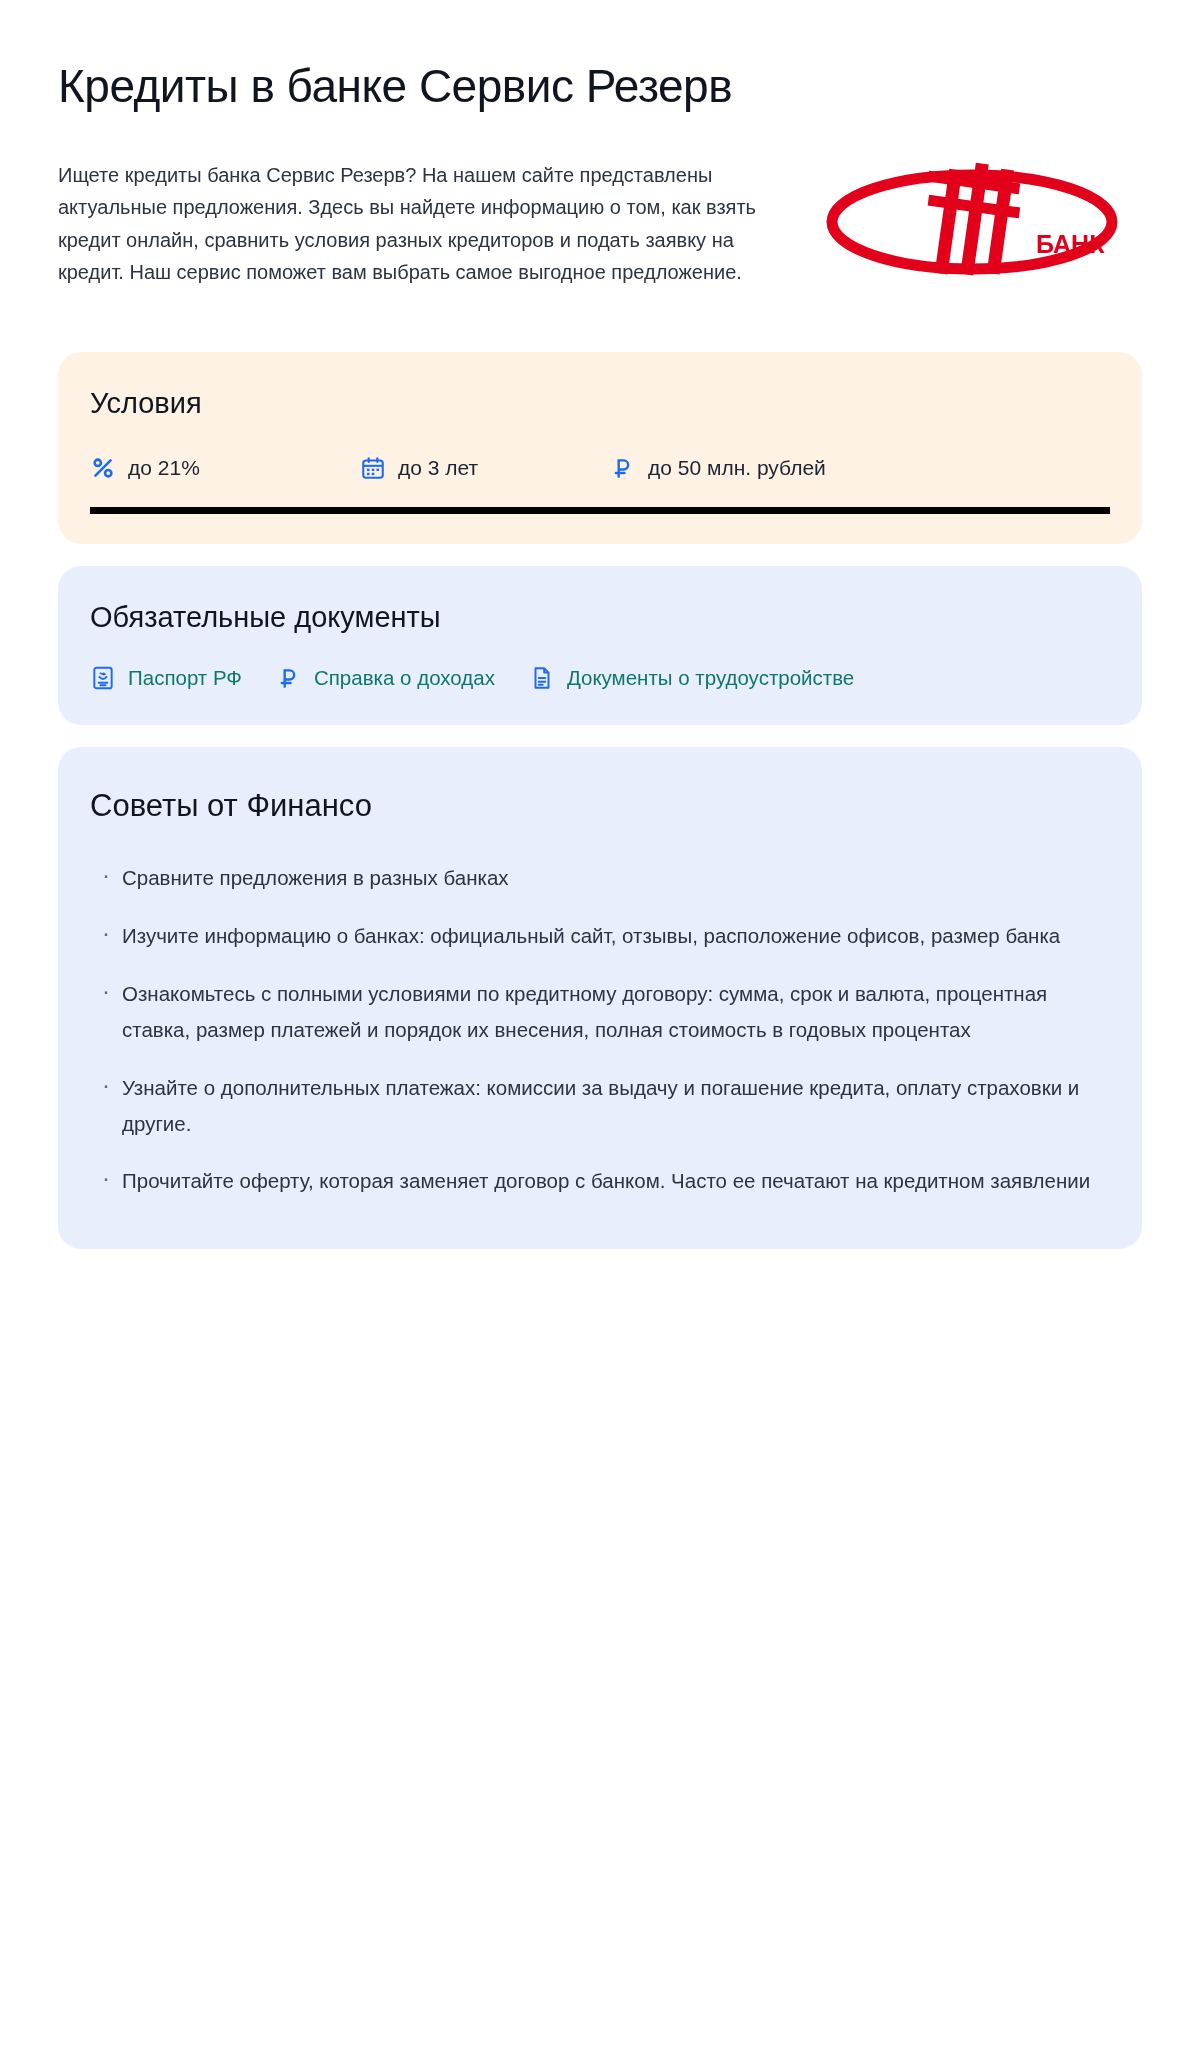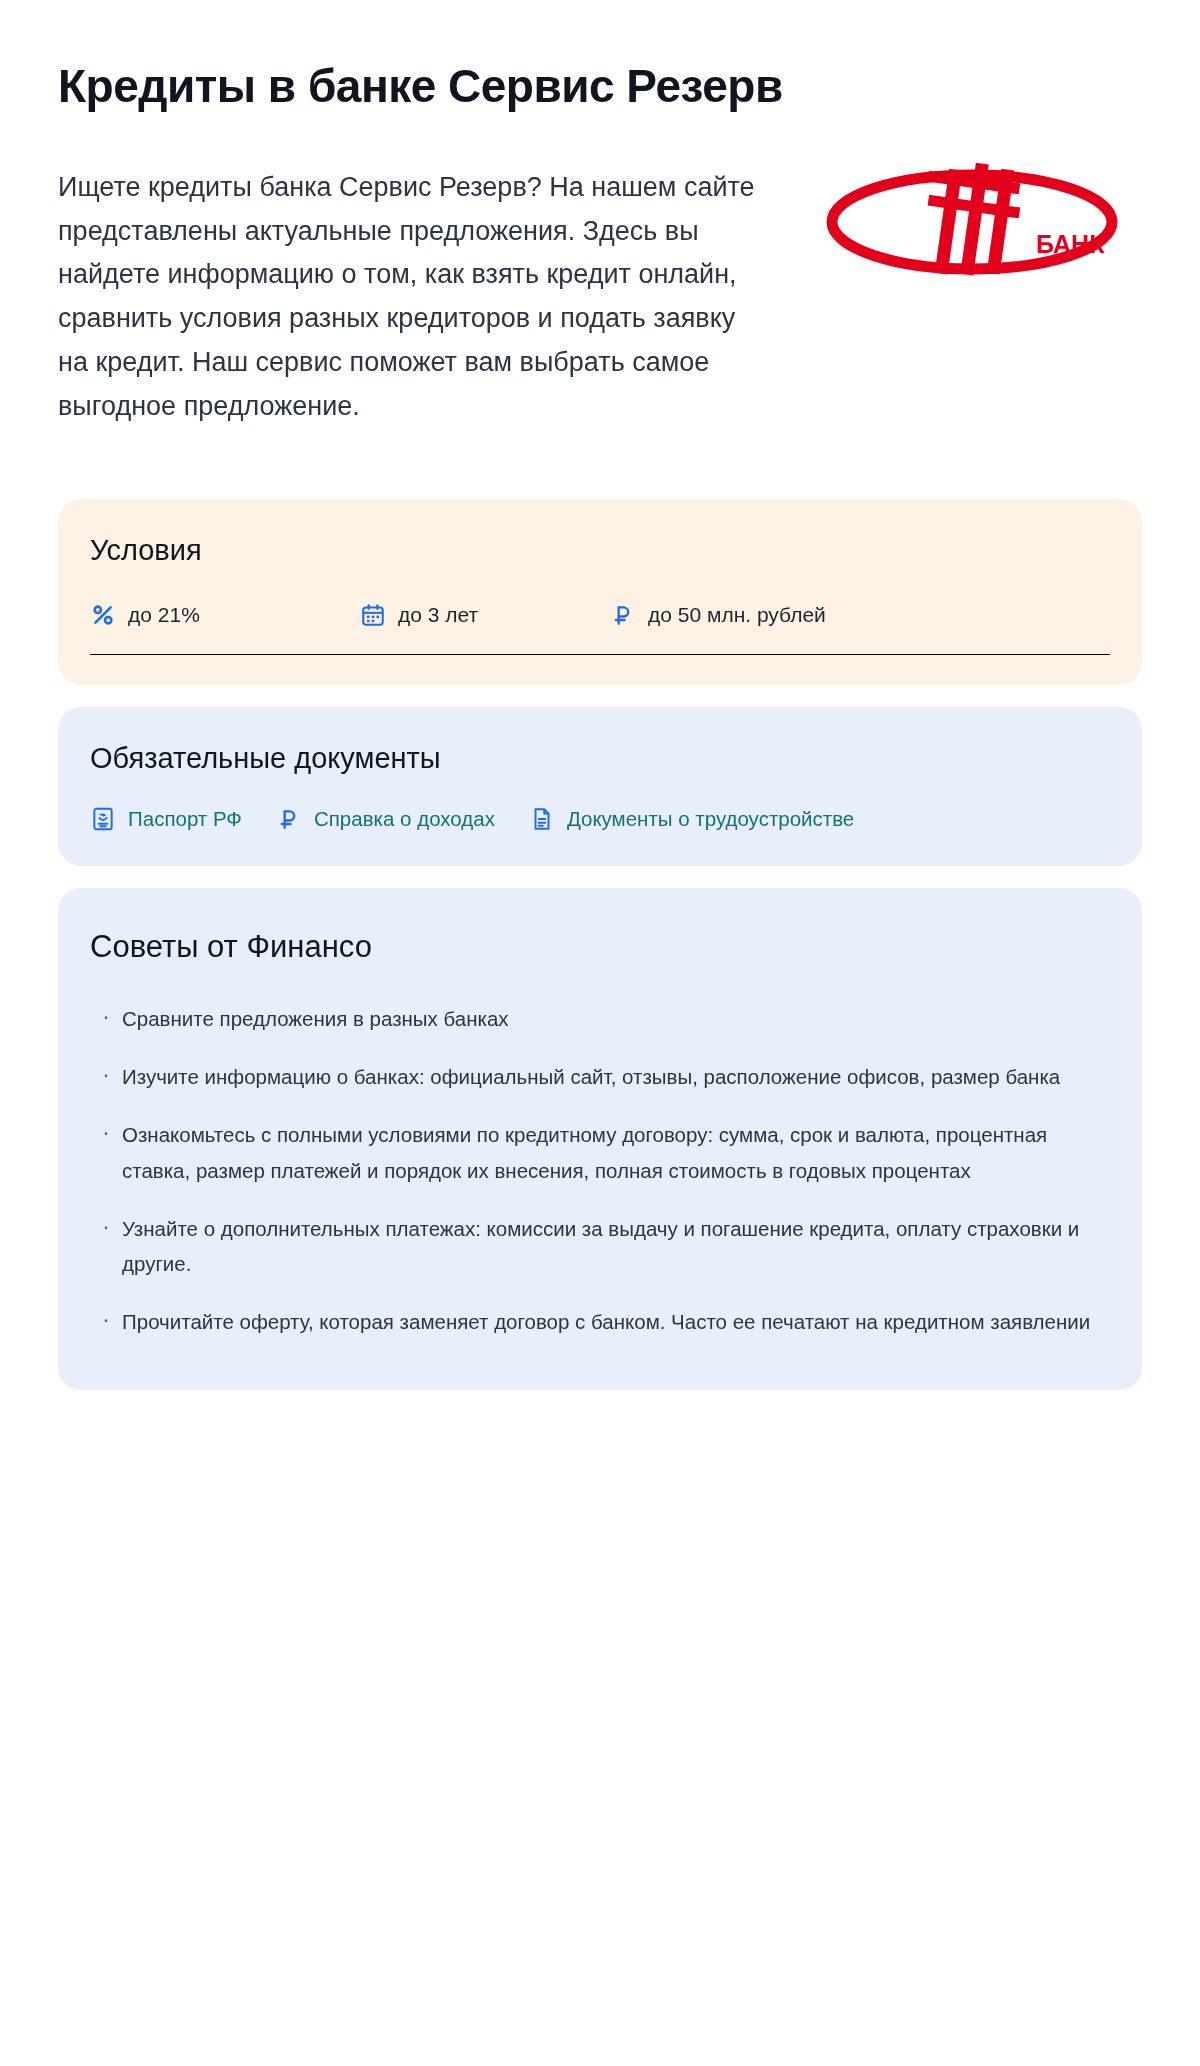--- a/index.html
+++ b/index.html
@@ -18,35 +18,35 @@
   .page {
     width: 1200px;
     min-height: 2066px;
     padding: 50px 58px 40px 58px;
     position: relative;
   }
 
   
   .page-title {
     font-size: 46px;
-    font-weight: 700;
+    font-weight: 400;
     letter-spacing: -0.5px;
     line-height: 1.15;
     margin: 10px 0 26px 0;
     color: #10151f;
   }
   .intro-row {
     display: flex;
     align-items: flex-start;
     justify-content: space-between;
     gap: 30px;
     margin-bottom: 44px;
   }
   .intro-text {
-    font-size: 27px;
+    font-size: 20px;
     line-height: 1.62;
     color: #2c3442;
     max-width: 700px;
     flex: 0 1 700px;
   }
   .logo-wrap {
     flex: 0 0 340px;
     display: flex;
     align-items: center;
     justify-content: center;
@@ -70,21 +70,21 @@
     color: #10151f;
   }
   .card--blue .card-title { margin-bottom: 30px; }
 
   
   .cond-row {
     display: flex;
     align-items: center;
     gap: 0;
     padding-bottom: 26px;
-    border-bottom: 1px solid #000000;
+    border-bottom: 7px solid #000000;
   }
   .cond-item {
     display: flex;
     align-items: center;
     gap: 12px;
     font-size: 21px;
     color: #1c2433;
   }
   .cond-item:nth-child(1) { width: 270px; }
   .cond-item:nth-child(2) { width: 250px; }

